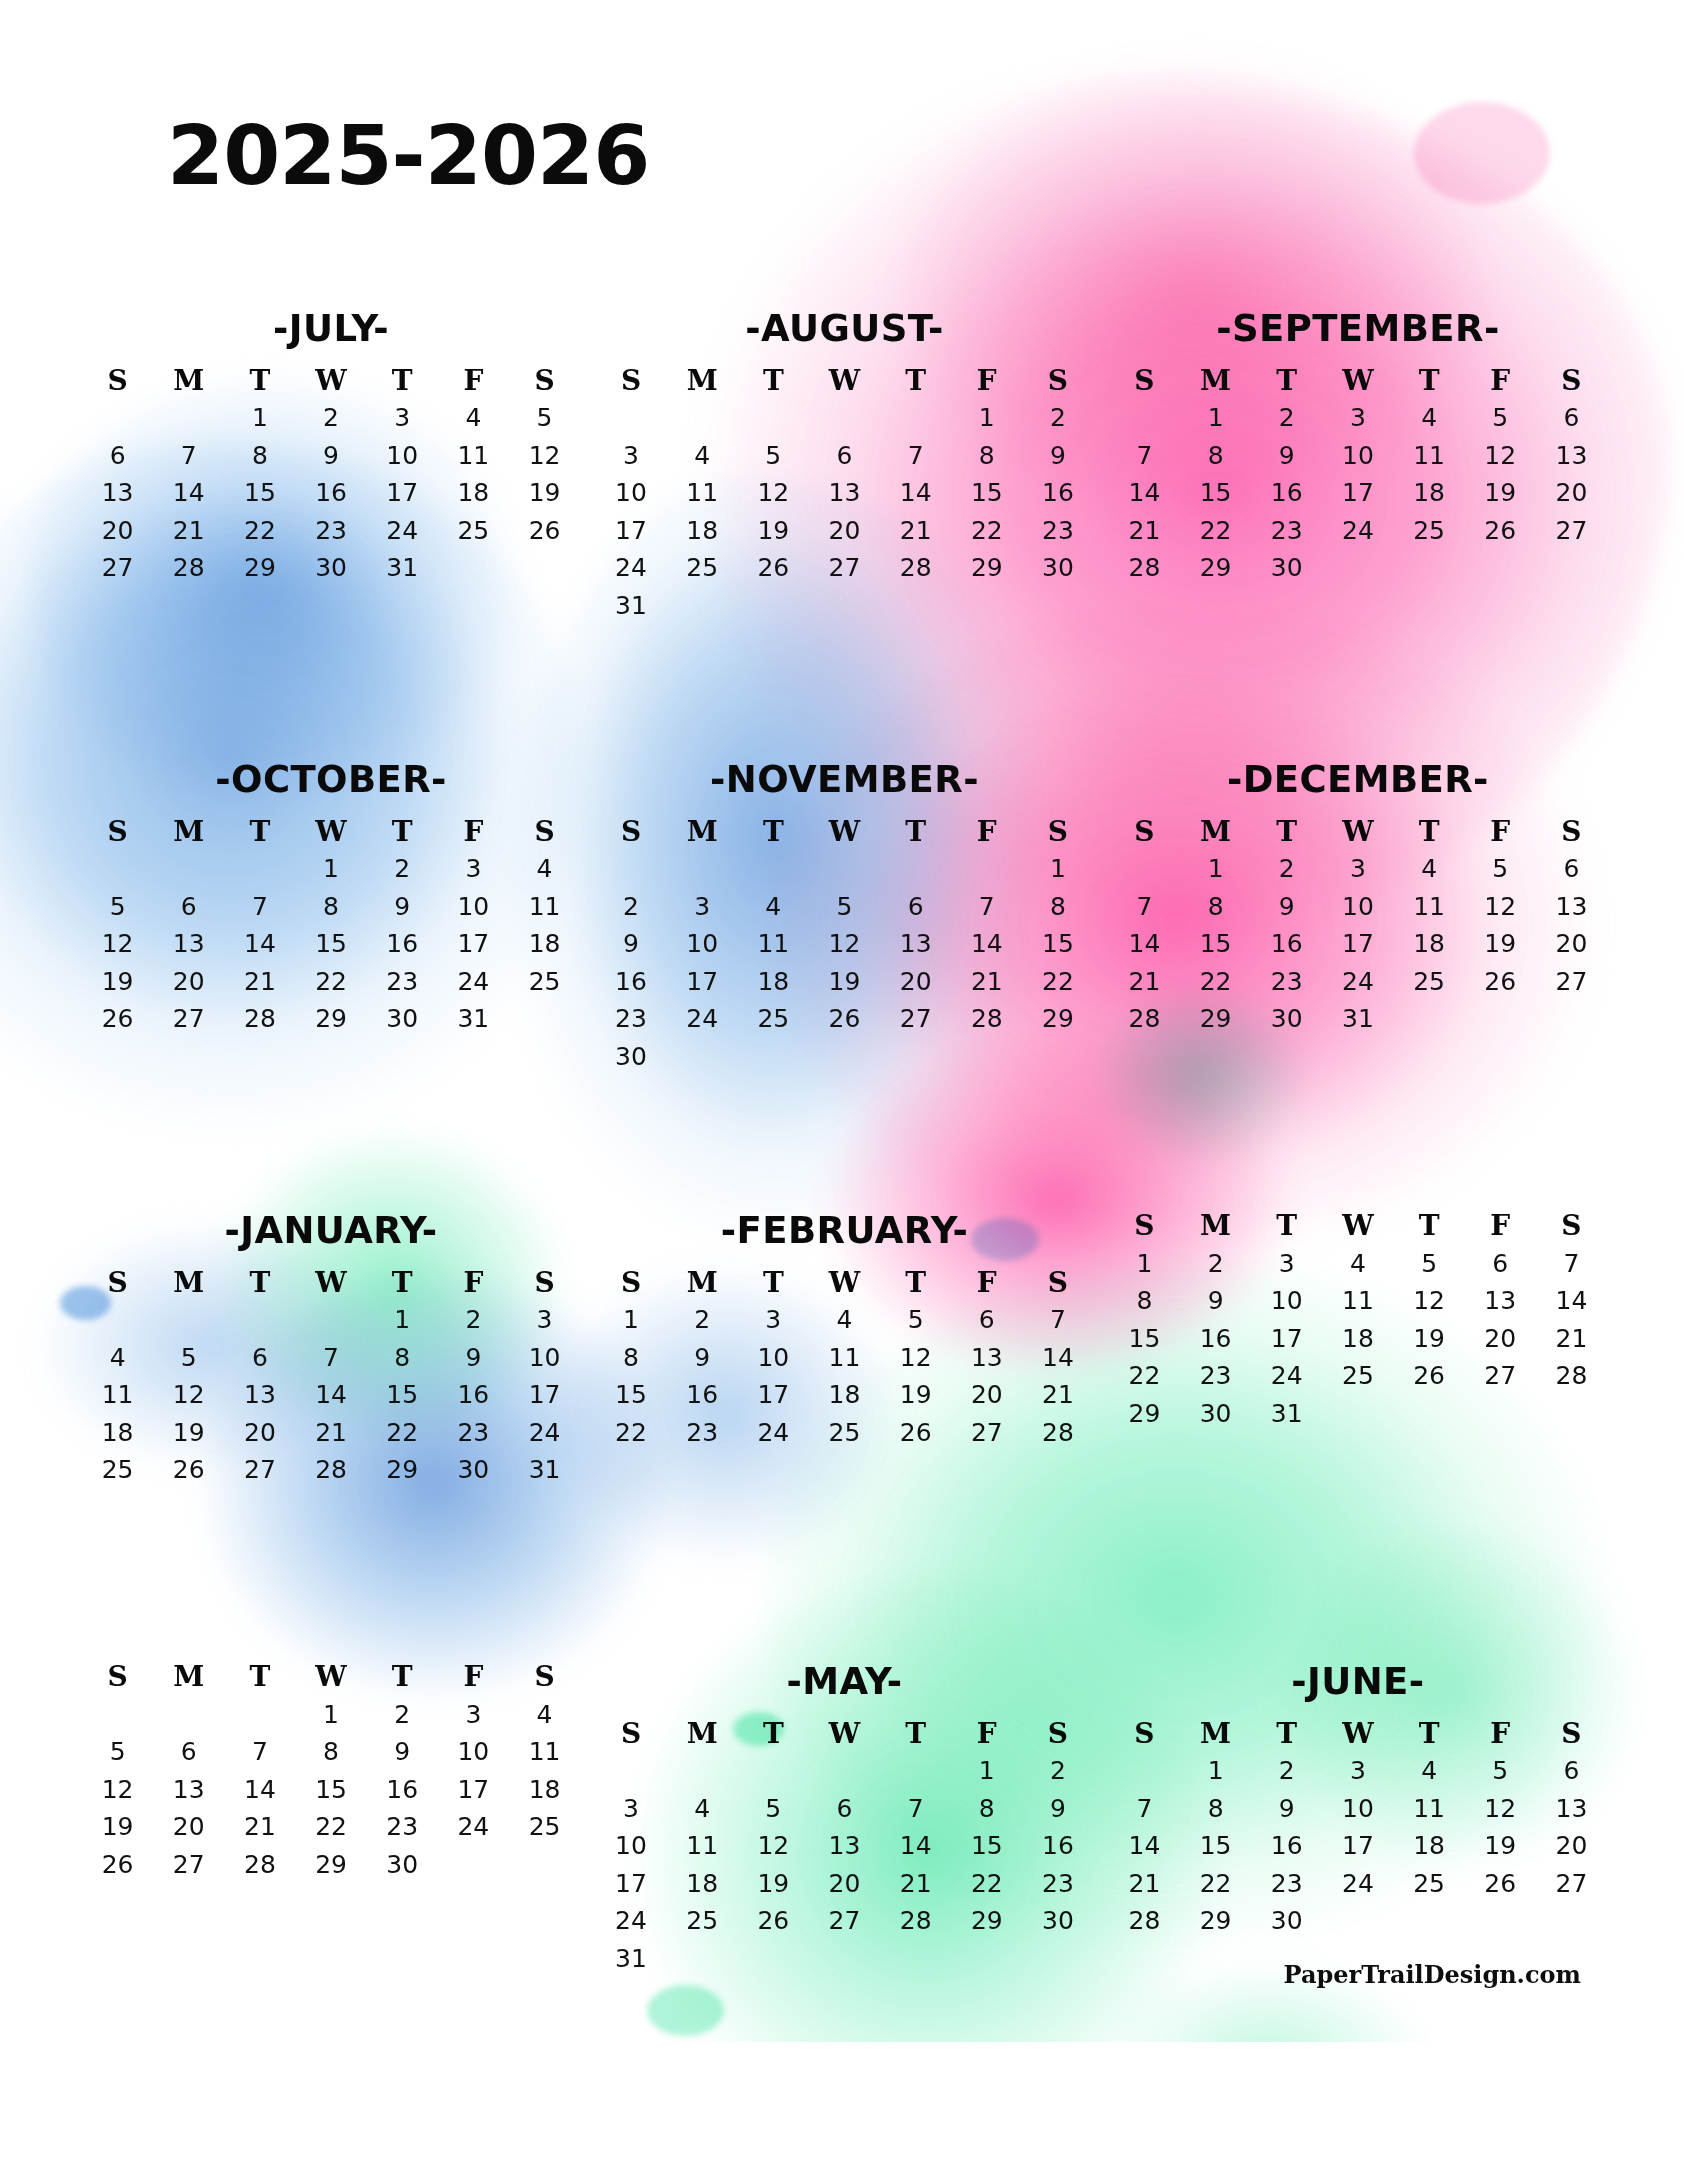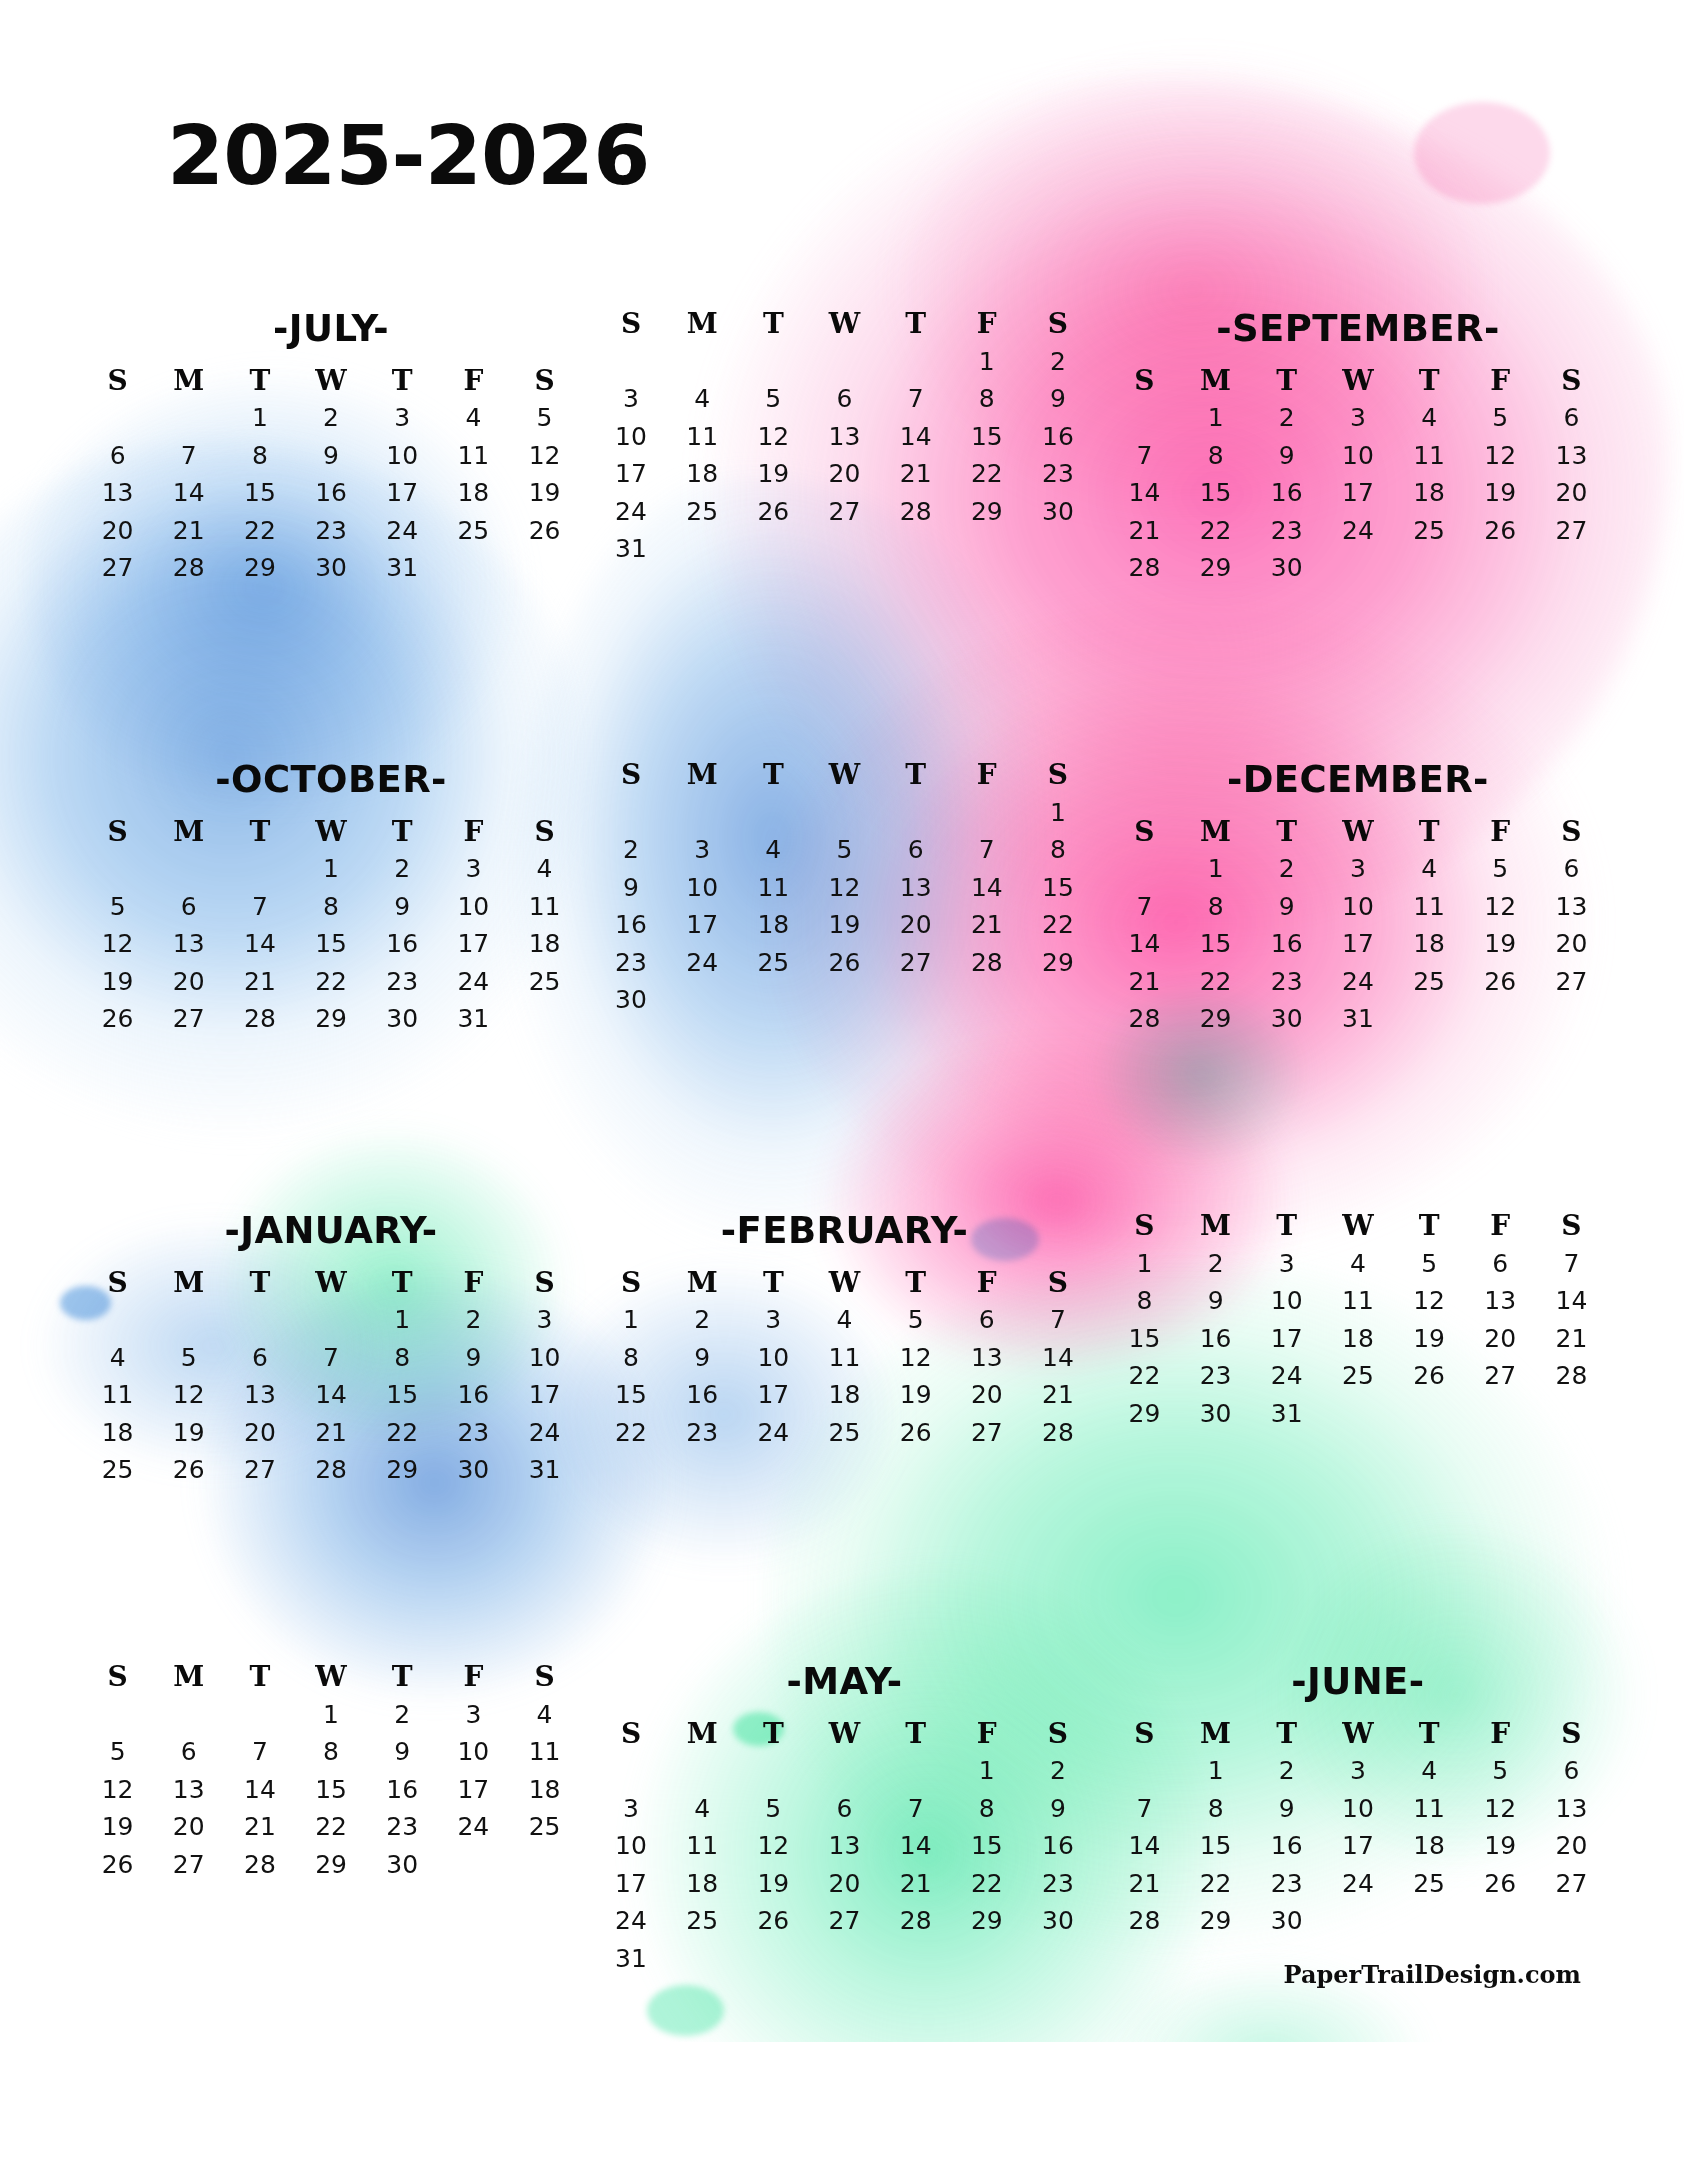--- a/index.html
+++ b/index.html
@@ -272,20 +272,21 @@
           <span>25</span>
           <span>26</span>
           <span>27</span>
           <span>28</span>
           <span>29</span>
           <span>30</span>
           <span>31</span>
         </div>
       </div>
       <div class="month">
+        <div class="month-name">-AUGUST-</div>
         <div class="dow">
           <span>S</span>
           <span>M</span>
           <span>T</span>
           <span>W</span>
           <span>T</span>
           <span>F</span>
           <span>S</span>
         </div>
         <div class="days">
@@ -414,20 +415,21 @@
           <span>25</span>
           <span>26</span>
           <span>27</span>
           <span>28</span>
           <span>29</span>
           <span>30</span>
           <span>31</span>
         </div>
       </div>
       <div class="month">
+        <div class="month-name">-NOVEMBER-</div>
         <div class="dow">
           <span>S</span>
           <span>M</span>
           <span>T</span>
           <span>W</span>
           <span>T</span>
           <span>F</span>
           <span>S</span>
         </div>
         <div class="days">

